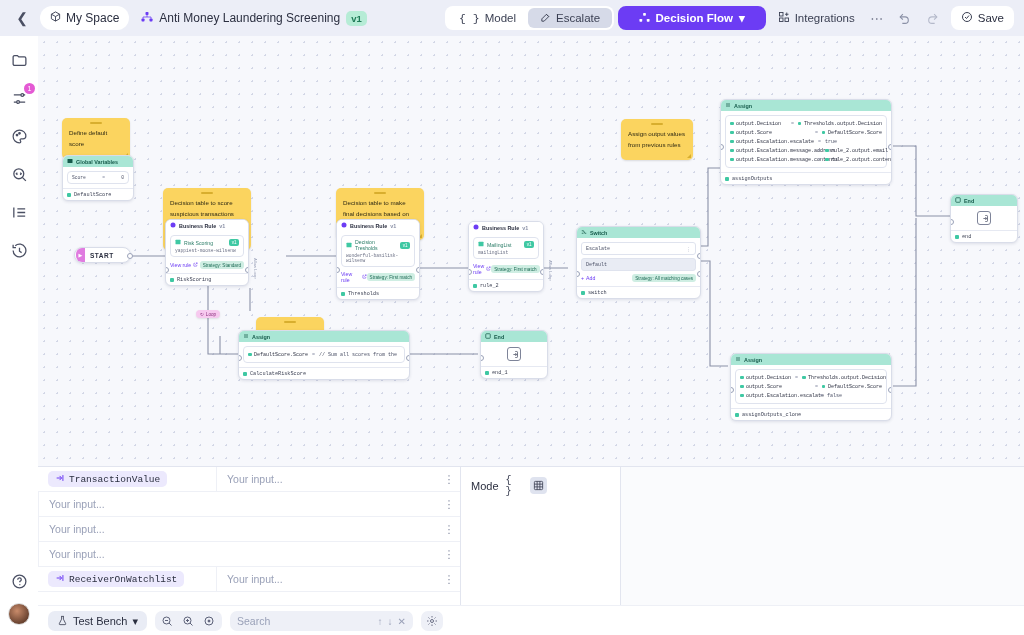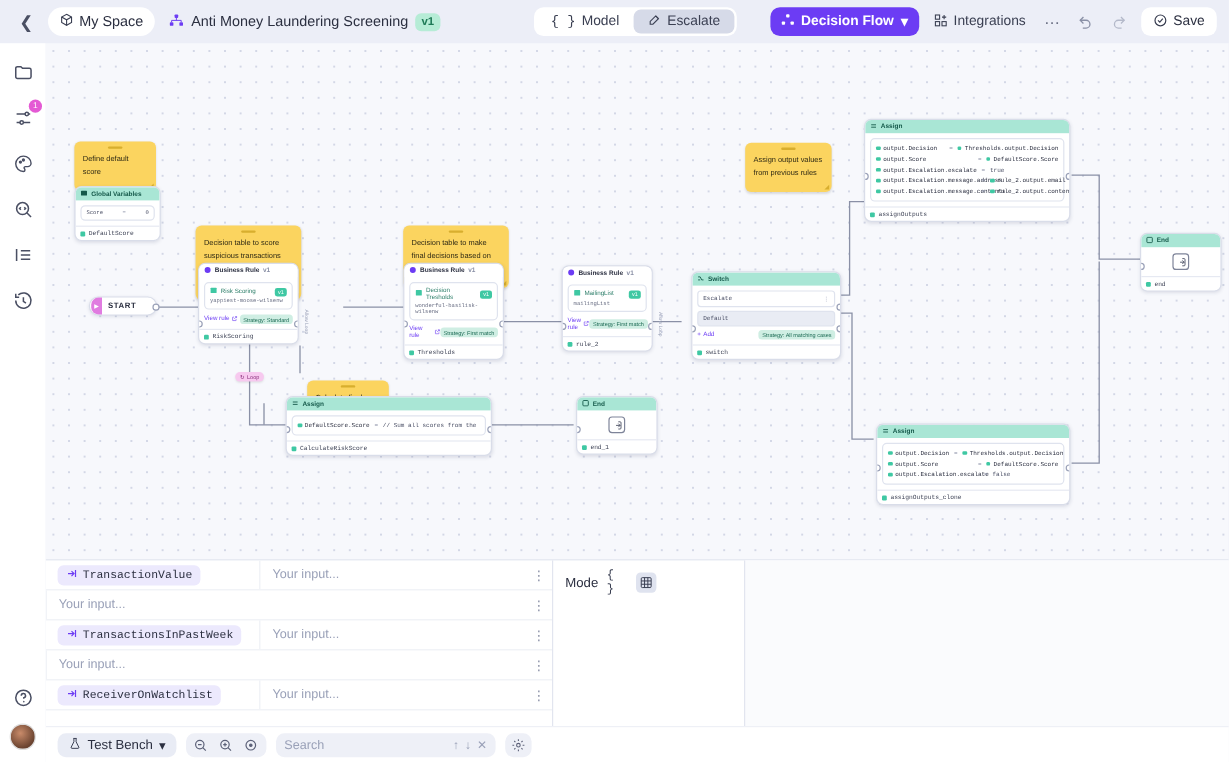--- a/index.html
+++ b/index.html
@@ -34,21 +34,21 @@
     background:#fff;border-radius:8px;height:24px;display:flex;align-items:center;padding:2px;
   }
   .seg {
     height:20px;display:flex;align-items:center;gap:5px;padding:0 12px;border-radius:6px;
     font-size:11.5px;color:#3a3f52;cursor:pointer;
   }
   .seg.active { background:#d6dae8; }
   .right-tools { position:absolute;right:10px;top:6px;display:flex;align-items:center;gap:8px; }
   .btn-primary {
     background:#6c3cf4;color:#fff;border-radius:8px;height:24px;display:flex;align-items:center;
-    gap:6px;padding:0 9px;font-size:11.5px;cursor:pointer;font-weight:600;
+    gap:6px;padding:0 21px;font-size:11.5px;cursor:pointer;font-weight:600;
   }
   .tool-txt { display:flex;align-items:center;gap:5px;font-size:11.5px;color:#3a3f52;cursor:pointer;padding:0 4px; }
   .icon-btn { width:20px;height:20px;display:flex;align-items:center;justify-content:center;color:#6b7085;cursor:pointer;font-size:13px; }
   .save-chip { background:#fff;border-radius:8px;height:24px;display:flex;align-items:center;gap:5px;padding:0 10px;font-size:11.5px;cursor:pointer; }
 
   
   #rail {
     position:absolute;left:0;top:36px;width:38px;height:599px;background:#fff;
     display:flex;flex-direction:column;align-items:center;padding-top:12px;gap:14px;
     z-index:6;
@@ -809,31 +809,20 @@
     </div>
 
     <div class="in-row">
       <div class="in-val">
         <input placeholder="Your input..." style="">
       </div>
       <div class="kebab">⋮</div>
     </div>
 
     <div class="in-row">
-      <div class="in-name">
-        <span class="name-pill">
-          <span>
-            <svg width="10" height="10" viewBox="0 0 24 24" fill="none" stroke="#6c3cf4" stroke-width="2.4">
-                <path d="M4 12h11M11 7l5 5-5 5"></path>
-                <path d="M19 5v14"></path>
-              </svg>
-          </span>
-          <span class="mono">TransactionsInPastWeek</span>
-        </span>
-      </div>
       <div class="in-val">
         <input placeholder="Your input..." style="">
       </div>
       <div class="kebab">⋮</div>
     </div>
 
     <div class="in-row">
       <div class="in-val">
         <input placeholder="Your input..." style="">
       </div>

